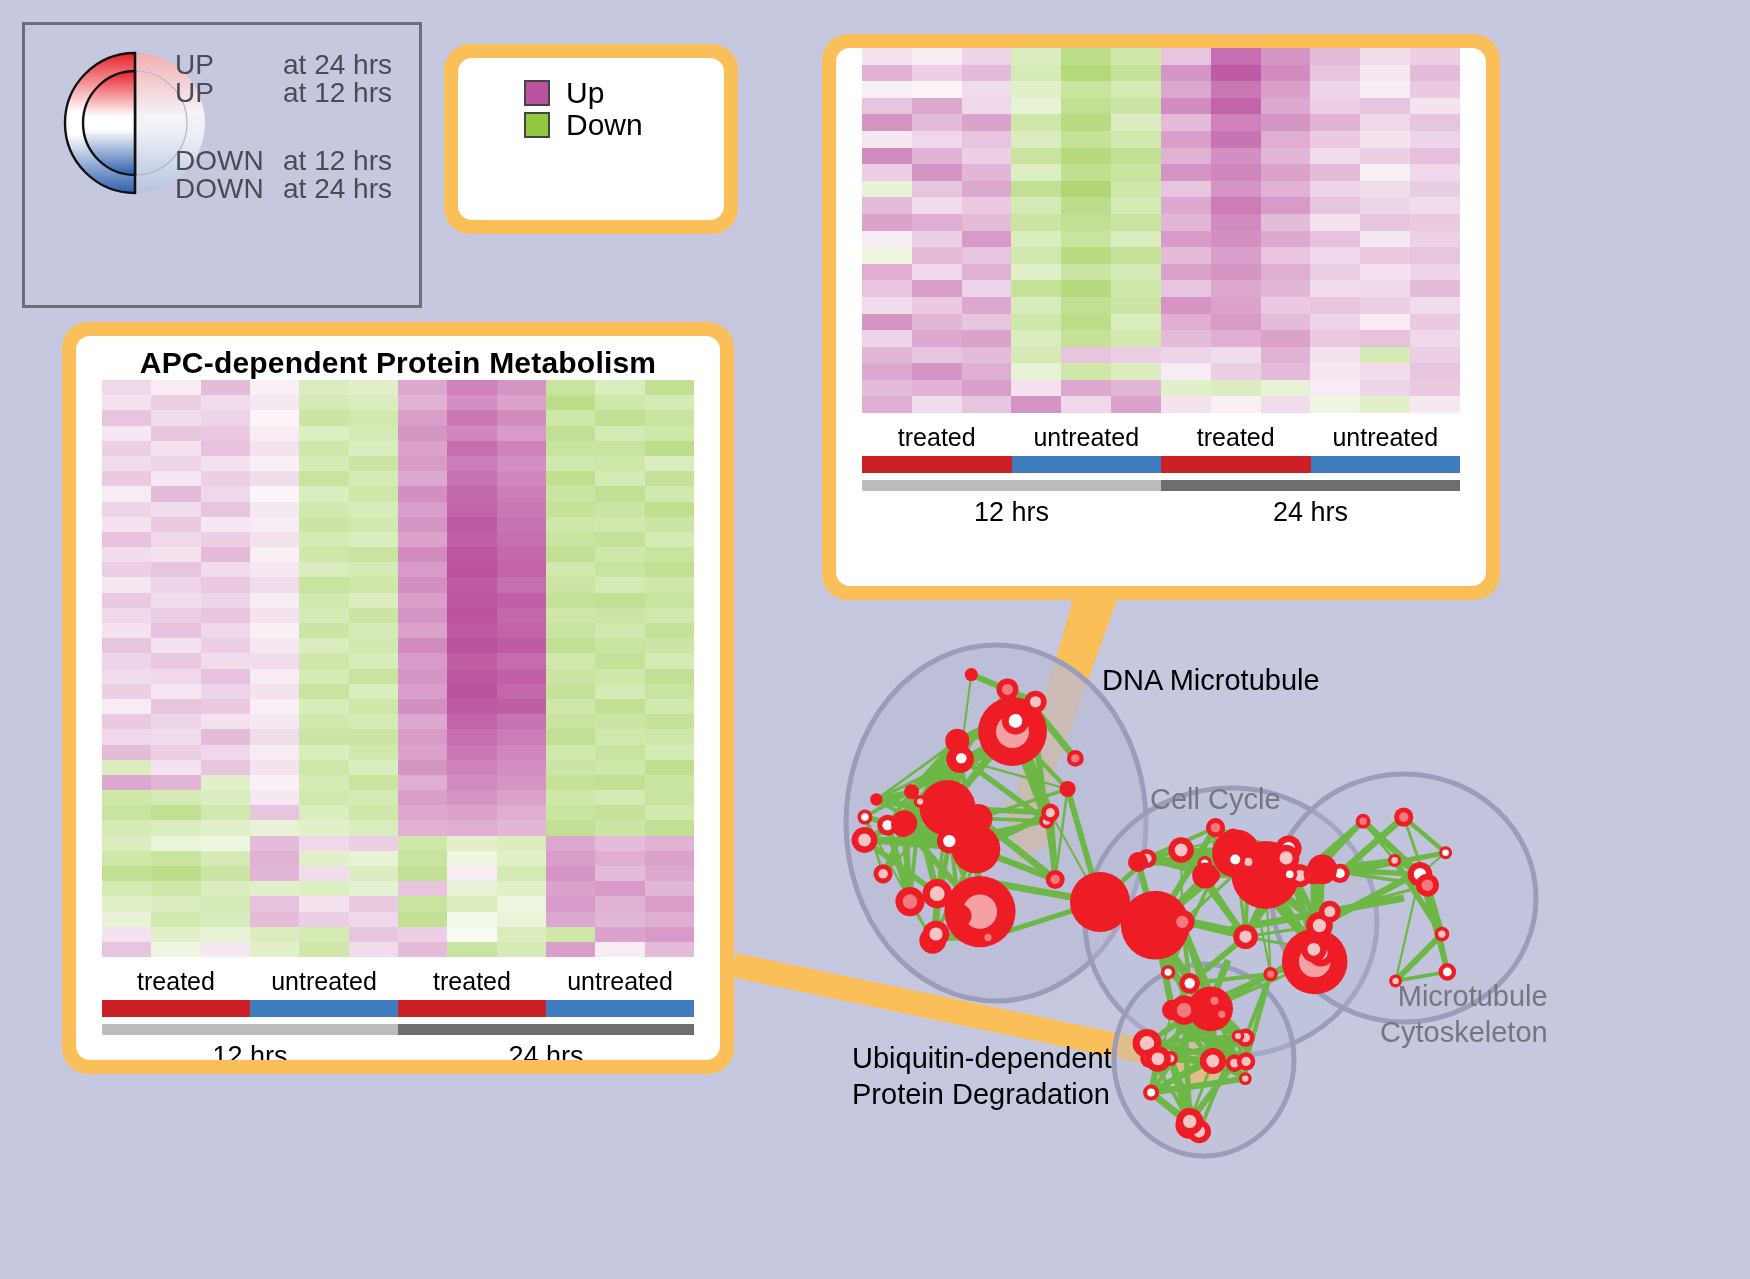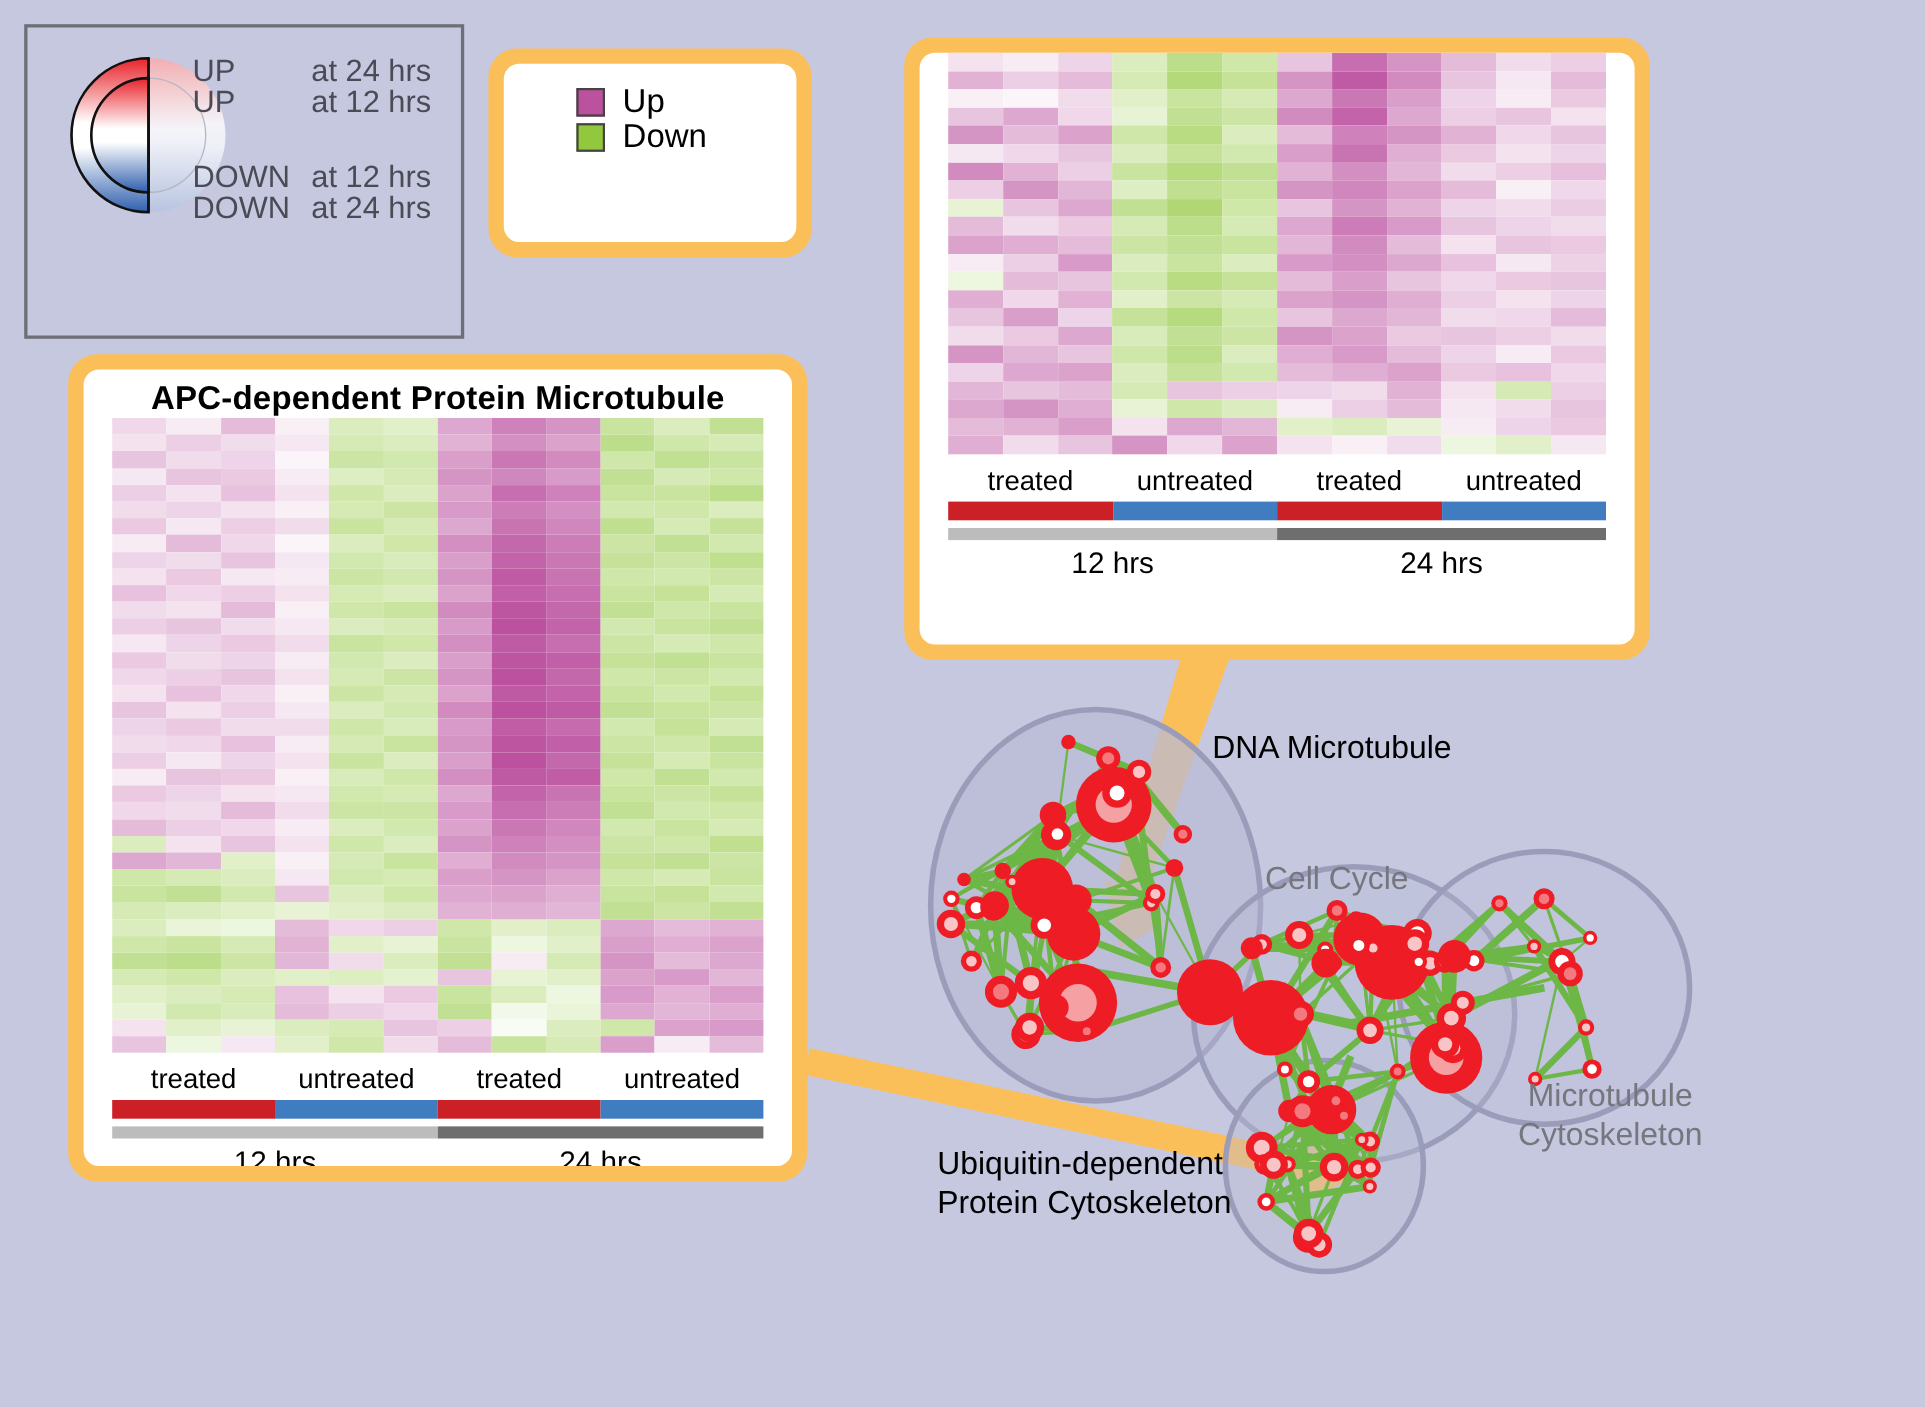--- a/index.html
+++ b/index.html
@@ -67,21 +67,21 @@
   .bar-red{background:#cc2027;}
   .bar-blue{background:#3f7cc0;}
   .time-bar{display:grid;grid-template-columns:1fr 1fr;height:11px;margin-top:7px;}
   .bar-lgray{background:#bcbcbc;}
   .bar-dgray{background:#6e6e6e;}
   .time-names{display:grid;grid-template-columns:1fr 1fr;margin-top:6px;}
   .time-names span{text-align:center;font-size:27px;color:#000;}
   .cl-label{position:absolute;font-size:29px;color:#000;white-space:nowrap;}
   #lbl-dna{left:1102px;top:664px;}
   #lbl-cc{left:1150px;top:783px;color:#76767e;}
-  #lbl-mt{left:1380px;top:978px;color:#76767e;line-height:1.25;text-align:center;}
+  #lbl-mt{left:1380px;top:978px;color:#76767e;line-height:1.25;text-align:right;}
   #lbl-ub{left:852px;top:1040px;line-height:1.25;}
 </style>
 </head>
 <body>
 
 <div id="stage">
 
   <div class="legend-wheel-box">
     <div class="wheel">
       <svg width="148" height="152" viewBox="0 0 148 152">
@@ -446,21 +446,21 @@
         <div class="time-names">
           <span>12 hrs</span>
           <span>24 hrs</span>
         </div>
       </div>
     </div>
   </div>
 
   <div class="panel" id="apc-panel">
     <div class="panel-inner" style="padding:0 26px 12px 26px;">
-      <div class="hm-title">APC-dependent Protein Microtubule</div>
+      <div class="hm-title">APC-dependent Protein Metabolism</div>
       <div class="hm-grid" id="apc-grid" style="grid-template-columns: repeat(12, 1fr); grid-auto-rows: 15.2px;">
           <div class="hm-cell" style="background:rgb(240,216,234)"></div>
           <div class="hm-cell" style="background:rgb(247,236,244)"></div>
           <div class="hm-cell" style="background:rgb(229,187,218)"></div>
           <div class="hm-cell" style="background:rgb(249,240,246)"></div>
           <div class="hm-cell" style="background:rgb(219,237,191)"></div>
           <div class="hm-cell" style="background:rgb(225,240,201)"></div>
           <div class="hm-cell" style="background:rgb(221,168,207)"></div>
           <div class="hm-cell" style="background:rgb(206,129,186)"></div>
           <div class="hm-cell" style="background:rgb(213,149,196)"></div>
@@ -1484,16 +1484,16 @@
   </svg>
 
   <div class="cl-label" id="lbl-dna">DNA Microtubule</div>
   <div class="cl-label" id="lbl-cc">Cell Cycle</div>
   <div class="cl-label" id="lbl-mt">
     <div>Microtubule</div>
     <div>Cytoskeleton</div>
   </div>
   <div class="cl-label" id="lbl-ub">
     <div>Ubiquitin-dependent</div>
-    <div>Protein Cytoskeleton</div>
+    <div>Protein Degradation</div>
   </div>
 
 </div>
 
 </body></html>

